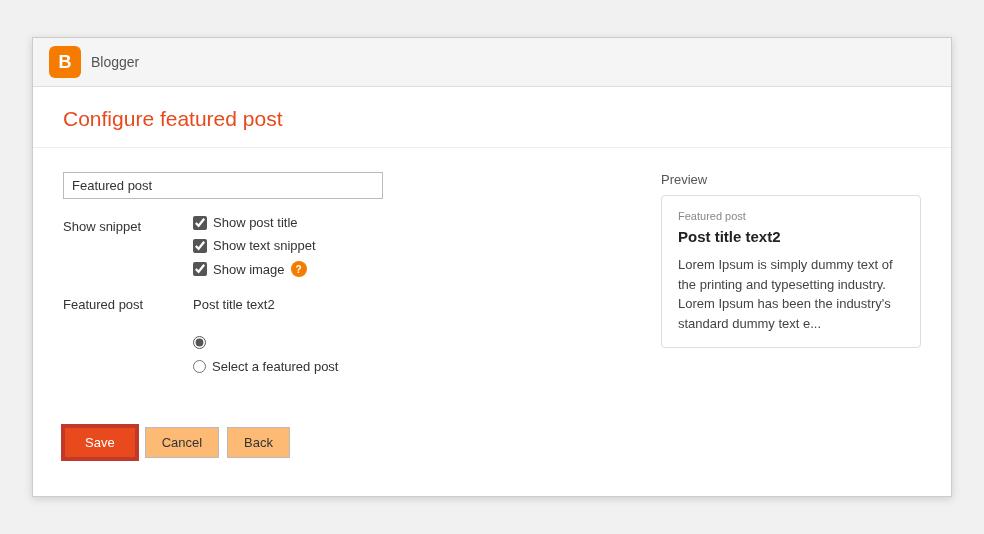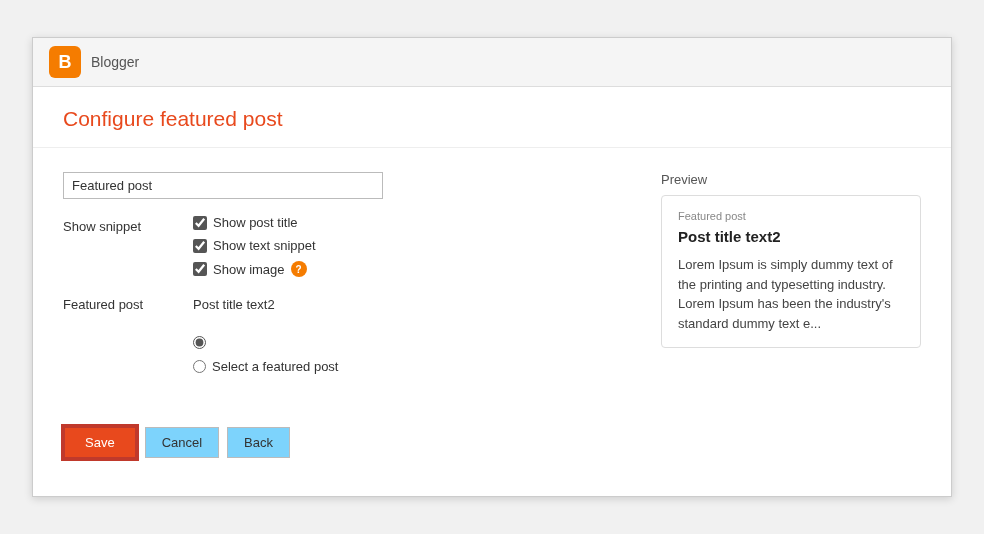--- a/index.html
+++ b/index.html
@@ -178,21 +178,21 @@
       background: #e8491d;
       color: white;
       border: 2px solid #c0392b;
       padding: 7px 20px;
       font-size: 13px;
       cursor: pointer;
       outline: 3px solid #c0392b;
       outline-offset: -1px;
     }
     .btn-cancel, .btn-back {
-      background: #7dd3fc;
+      background: #fdba74;
       color: #333;
       border: 1px solid #bbb;
       padding: 7px 16px;
       font-size: 13px;
       cursor: pointer;
     }
   </style>
 </head>
 <body>
 

